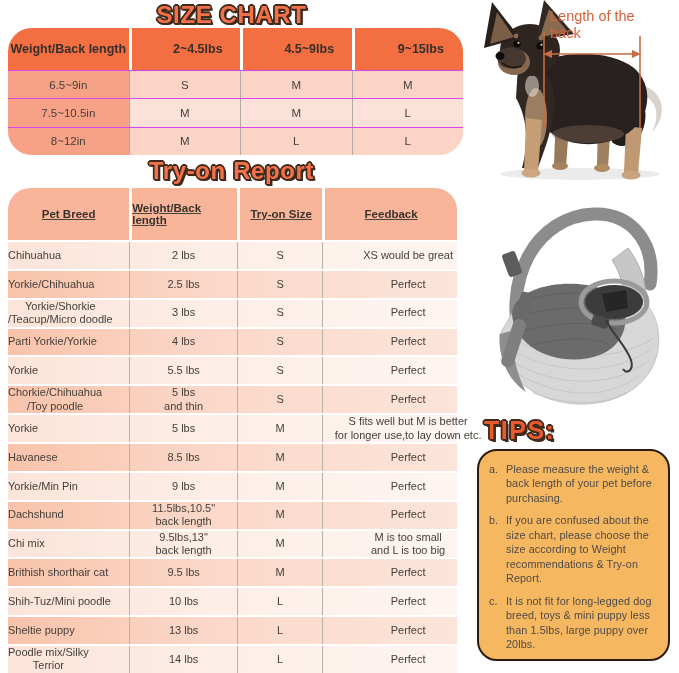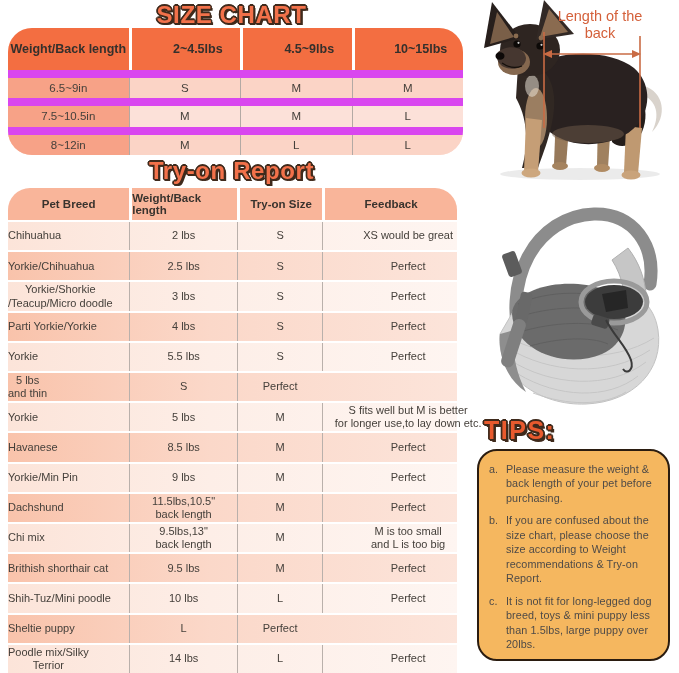--- a/index.html
+++ b/index.html
@@ -29,34 +29,34 @@
   
   .sc-table{position:absolute;left:8px;top:28px;width:455px;height:127px;border-radius:24px;
             overflow:hidden;display:flex;flex-direction:column;background:#fce1d8;}
   .sc-header{height:42px;display:flex;background:var(--chart-header-bg,#f36e41);}
   .sc-hcell{display:flex;align-items:center;justify-content:center;font-size:12.5px;font-weight:700;
             color:#35302c;box-sizing:border-box;}
   .sc-hcell:nth-of-type(1){width:26.5%;}
   .sc-hcell:nth-of-type(n+2){width:24.5%;}
   .sc-hcell + .sc-hcell{border-left:3px solid #fff;padding-left:24px;}
   .sc-body{flex:1;display:flex;flex-direction:column;}
-  .sc-row{flex:1;display:flex;border-top:8px solid #d946ef;}
+  .sc-row{flex:1;display:flex;border-top:1px solid #d946ef;}
   .sc-row:nth-of-type(odd){background:#fbd4c6;}
   .sc-row:nth-of-type(even){background:#fce1d9;}
   .sc-cell{display:flex;align-items:center;justify-content:center;font-size:11.5px;color:#45403b;
            box-sizing:border-box;white-space:pre;}
   .sc-cell:nth-of-type(1){width:26.5%;background:var(--chart-col1-bg,#f7a287);}
   .sc-cell:nth-of-type(n+2){width:24.5%;}
   .sc-cell + .sc-cell{border-left:1px solid #b3a9a4;}
 
   
   .tr-table{position:absolute;left:8px;top:188px;width:449px;height:485px;border-radius:22px 22px 0 0;
             overflow:visible;display:flex;flex-direction:column;}
-  .tr-header{height:32px;display:flex;background:var(--tryon-header-bg,#f9b59a);
-             border-radius:22px 22px 0 0;overflow:hidden;}
+  .tr-header{height:52px;display:flex;background:var(--tryon-header-bg,#f9b59a);
+             border-radius:22px 22px 0 0;overflow:hidden;text-decoration:underline;}
   .tr-hcell{display:flex;align-items:center;justify-content:center;font-size:11.5px;font-weight:700;
             color:#39332e;box-sizing:border-box;}
   .tr-hcell:nth-of-type(1){width:27%;}
   .tr-hcell:nth-of-type(2){width:24%;}
   .tr-hcell:nth-of-type(3){width:19%;}
   .tr-hcell:nth-of-type(4){width:30%;}
   .tr-hcell + .tr-hcell{border-left:3px solid #fff;}
   .tr-body{flex:1;display:flex;flex-direction:column;}
   .tr-row{flex:1;display:flex;border-top:2.5px solid #fff;box-sizing:border-box;}
   .tr-row:nth-of-type(odd){background:linear-gradient(90deg,#fce4d9 0%,#fdeee7 45%,#fef5f1 100%);}
@@ -65,21 +65,21 @@
            line-height:1.22;color:#45403b;box-sizing:border-box;white-space:pre;overflow:visible;}
   .tr-cell:nth-of-type(1){width:27%;justify-content:flex-start;text-align:center;}
   .tr-cell:nth-of-type(2){width:24%;}
   .tr-cell:nth-of-type(3){width:19%;}
   .tr-cell:nth-of-type(4){width:30%;padding-left:36px;}
   .tr-cell + .tr-cell{border-left:1px solid #b9b0ab;}
 
   
   .dog-fig{position:absolute;left:480px;top:0;width:199px;height:182px;}
   .dog-fig svg{position:absolute;left:0;top:0;}
-  .annotation{position:absolute;left:70px;top:8px;width:100px;text-align:center;font-size:14.5px;
+  .annotation{position:absolute;left:70px;top:8px;width:100px;text-align:left;font-size:14.5px;
               line-height:1.18;font-weight:500;color:var(--annotation-color,#d4603a);}
 
   
   .sling-fig{position:absolute;left:478px;top:198px;width:200px;height:215px;}
 
   
   .tips-box{position:absolute;left:477px;top:449px;width:193px;height:212px;box-sizing:border-box;
             background:var(--tips-bg,#f5b75f);border:2.5px solid var(--tips-border,#2a1c10);
             border-radius:20px;padding:11px 8px 8px 10px;display:flex;flex-direction:column;gap:8px;}
   .tip{display:flex;gap:5px;font-size:10.8px;line-height:1.34;color:#4e4a47;letter-spacing:.1px;}
@@ -91,21 +91,21 @@
 <div class="page">
 
   <div class="big-title t-size">SIZE CHART</div>
 
   <div class="sc-table">
     <div class="sc-header">
 
     <div class="sc-hcell">Weight/Back length</div>
         <div class="sc-hcell">2~4.5lbs</div>
         <div class="sc-hcell">4.5~9lbs</div>
-        <div class="sc-hcell">10~15lbs</div>
+        <div class="sc-hcell">9~15lbs</div>
       </div>
     <div class="sc-body">
 
         <div class="sc-row">
           <div class="sc-cell">6.5~9in</div>
           <div class="sc-cell">S</div>
           <div class="sc-cell">M</div>
           <div class="sc-cell">M</div>
         </div>
 
@@ -219,20 +219,22 @@
         </div>
 
         <div class="tr-row">
           <div class="tr-cell">Yorkie</div>
           <div class="tr-cell">5.5 lbs</div>
           <div class="tr-cell">S</div>
           <div class="tr-cell">Perfect</div>
         </div>
 
         <div class="tr-row">
+          <div class="tr-cell">Chorkie/Chihuahua
+/Toy poodle</div>
           <div class="tr-cell">5 lbs
 and thin</div>
           <div class="tr-cell">S</div>
           <div class="tr-cell">Perfect</div>
         </div>
 
         <div class="tr-row">
           <div class="tr-cell">Yorkie</div>
           <div class="tr-cell">5 lbs</div>
           <div class="tr-cell">M</div>
@@ -280,20 +282,21 @@
 
         <div class="tr-row">
           <div class="tr-cell">Shih-Tuz/Mini poodle</div>
           <div class="tr-cell">10 lbs</div>
           <div class="tr-cell">L</div>
           <div class="tr-cell">Perfect</div>
         </div>
 
         <div class="tr-row">
           <div class="tr-cell">Sheltie puppy</div>
+          <div class="tr-cell">13 lbs</div>
           <div class="tr-cell">L</div>
           <div class="tr-cell">Perfect</div>
         </div>
 
         <div class="tr-row">
           <div class="tr-cell">Poodle mix/Silky
 Terrior</div>
           <div class="tr-cell">14 lbs</div>
           <div class="tr-cell">L</div>
           <div class="tr-cell">Perfect</div>

